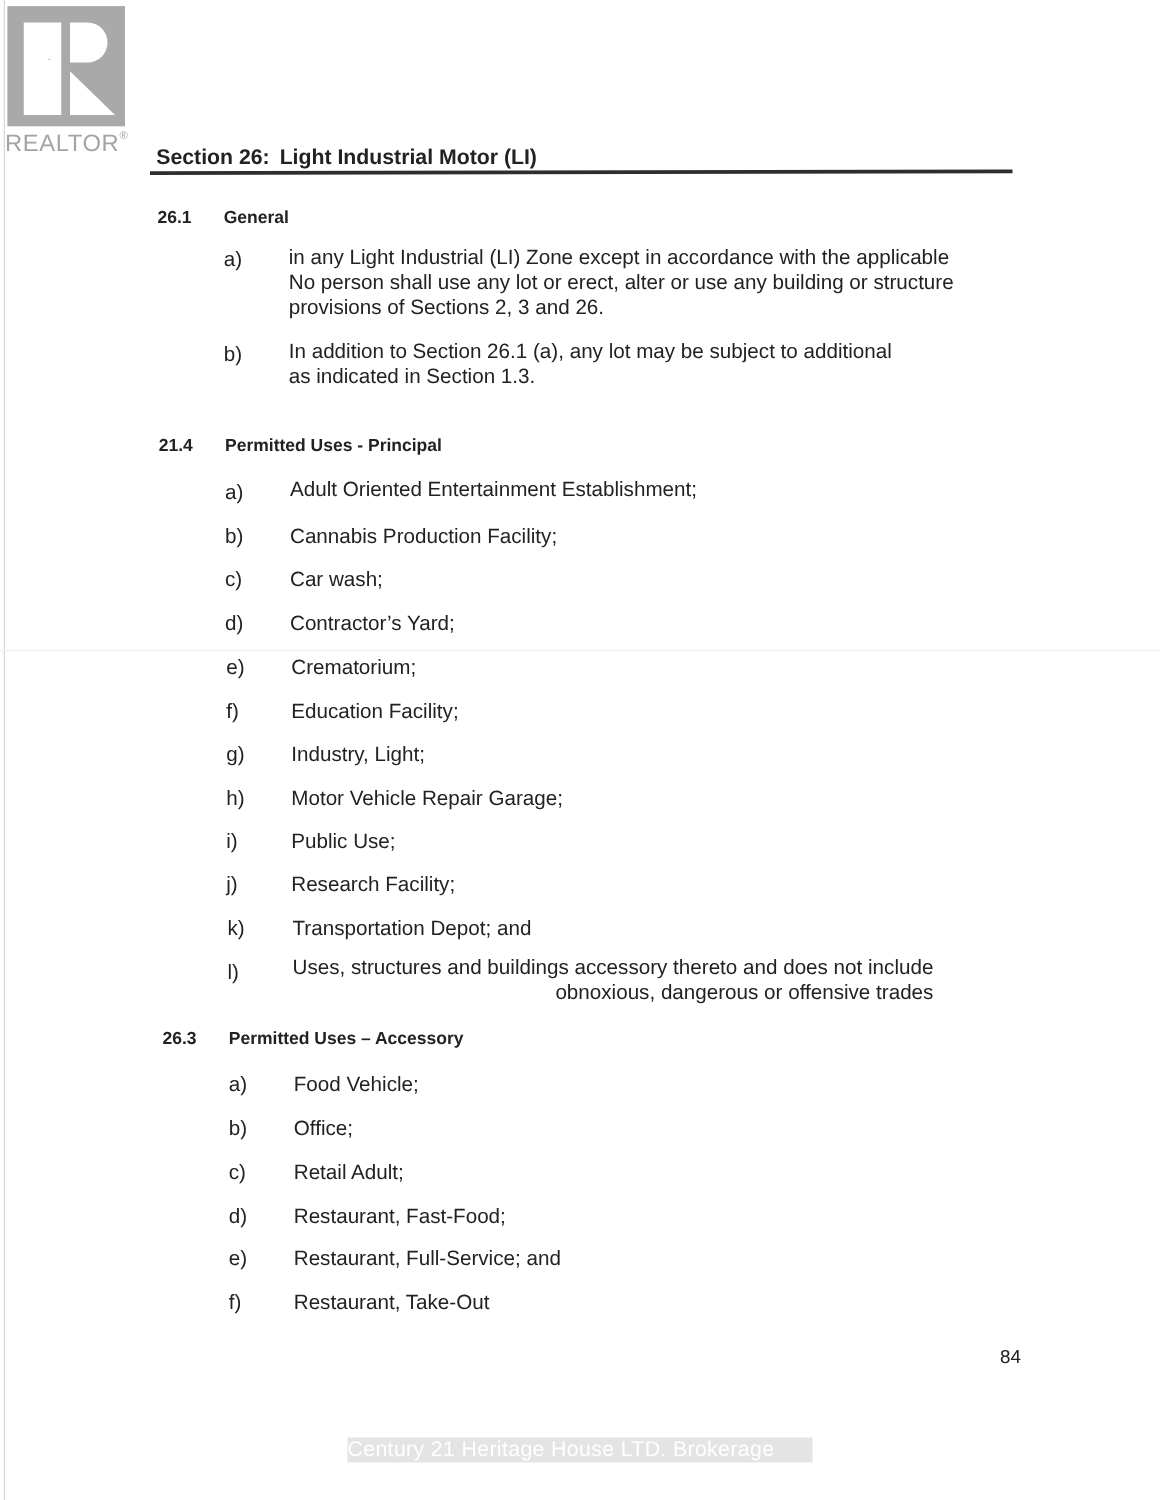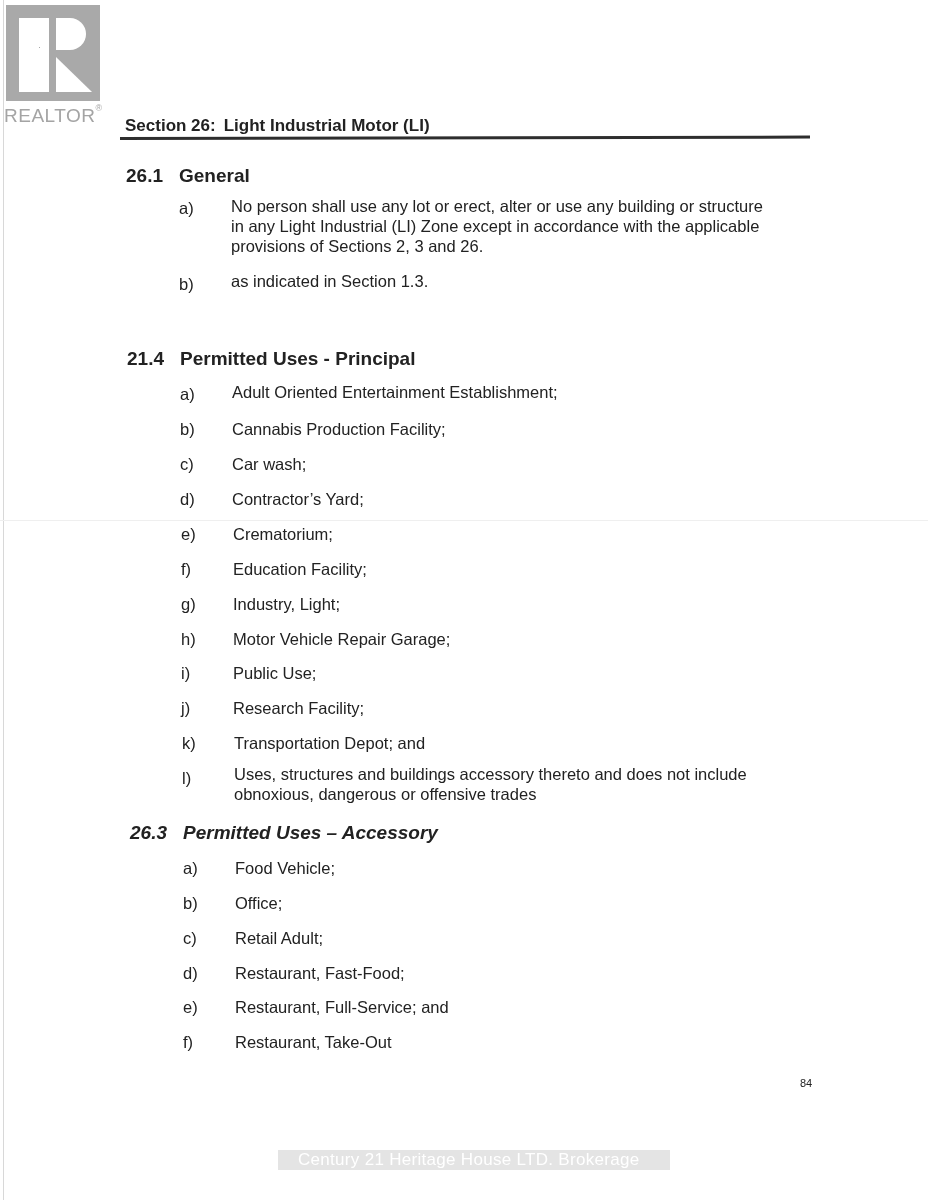--- a/index.html
+++ b/index.html
@@ -82,21 +82,21 @@
       top: 137px;
       width: 690px;
       height: 3px;
       background: #2e2e2e;
       transform: rotate(-0.12deg);
       transform-origin: left center;
     }
 
     .subhead {
       position: absolute;
-      font-size: 19px;
+      font-size: 14px;
       font-weight: bold;
       color: #222;
       white-space: nowrap;
     }
     .subhead .num { display: inline-block; width: 53px; }
 
     .item {
       position: absolute;
       font-size: 16.5px;
       line-height: 20px;
@@ -111,37 +111,37 @@
       position: absolute;
       left: 52px;
       top: 0;
       white-space: nowrap;
     }
 
     .page-number {
       position: absolute;
       left: 800px;
       top: 1077px;
-      font-size: 11px;
+      font-size: 15px;
       color: #222;
     }
     .watermark {
       position: absolute;
       left: 278px;
       top: 1150px;
       width: 372px;
       height: 20px;
       background: #e4e4e4;
       color: #ffffff;
       font-size: 17px;
       line-height: 20px;
       white-space: nowrap;
       overflow: hidden;
       letter-spacing: 0.3px;
-      padding-left: 20px;
+      padding-left: 0;
     }
   </style>
 </head>
 <body>
 
 <div class="left-edge"></div>
 <div class="scan-seam"></div>
 
 <div class="realtor-logo">
   <div class="realtor-box">
@@ -164,29 +164,30 @@
 </div>
 <div class="section-rule"></div>
 
 <div class="subhead" style="left:126px; top:165px;">
   <span class="num">26.1</span><span>General</span>
 </div>
 
 <div class="item" style="left:179px; top:198px;">
   <span class="marker">a)</span>
   <div class="text" style="top:-2px;">
+    <div>in any Light Industrial (LI) Zone except in accordance with the applicable</div>
     <div>No person shall use any lot or erect, alter or use any building or structure</div>
-    <div>in any Light Industrial (LI) Zone except in accordance with the applicable</div>
     <div>provisions of Sections 2, 3 and 26.</div>
   </div>
 </div>
 
 <div class="item" style="left:179px; top:274px;">
   <span class="marker">b)</span>
   <div class="text" style="top:-3px;">
+    <div>In addition to Section 26.1 (a), any lot may be subject to additional</div>
     <div>as indicated in Section 1.3.</div>
   </div>
 </div>
 
 <div class="subhead" style="left:127px; top:348px;">
   <span class="num">21.4</span><span>Permitted Uses - Principal</span>
 </div>
 
 <div class="item" style="left:180px; top:384px;">
   <span class="marker">a)</span>
@@ -249,27 +250,27 @@
     </div>
 </div>
 <div class="item" style="left:182px; top:733px;">
   <span class="marker">k)</span>
   <div class="text">
       <div>Transportation Depot; and</div>
     </div>
 </div>
 <div class="item" style="left:182px; top:768px;">
   <span class="marker">l)</span>
-  <div class="text" style="top:-4px;">
+  <div class="text" style="top:-4px;text-align:right;">
     <div>Uses, structures and buildings accessory thereto and does not include</div>
     <div>obnoxious, dangerous or offensive trades</div>
   </div>
 </div>
 
-<div class="subhead" style="left:130px; top:822px;font-style:italic;">
+<div class="subhead" style="left:130px; top:822px;">
   <span class="num">26.3</span><span>Permitted Uses – Accessory</span>
 </div>
 
 <div class="item" style="left:183px; top:858px;">
   <span class="marker">a)</span>
   <div class="text">
       <div>Food Vehicle;</div>
     </div>
 </div>
 <div class="item" style="left:183px; top:893px;">

